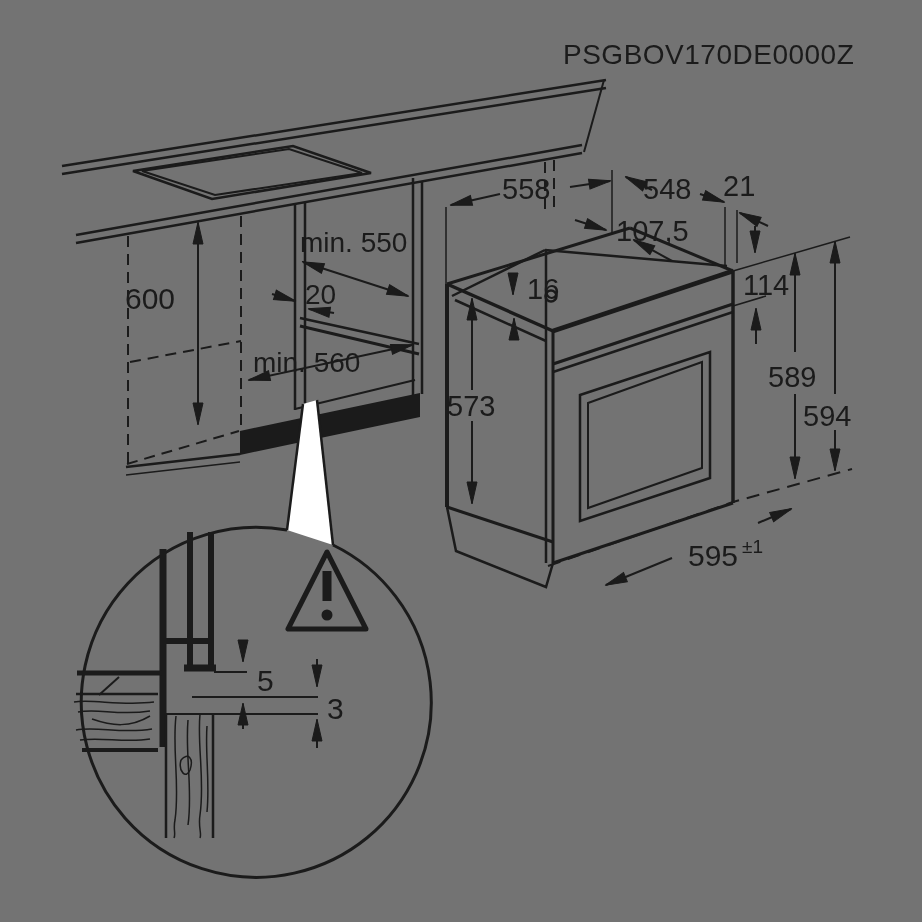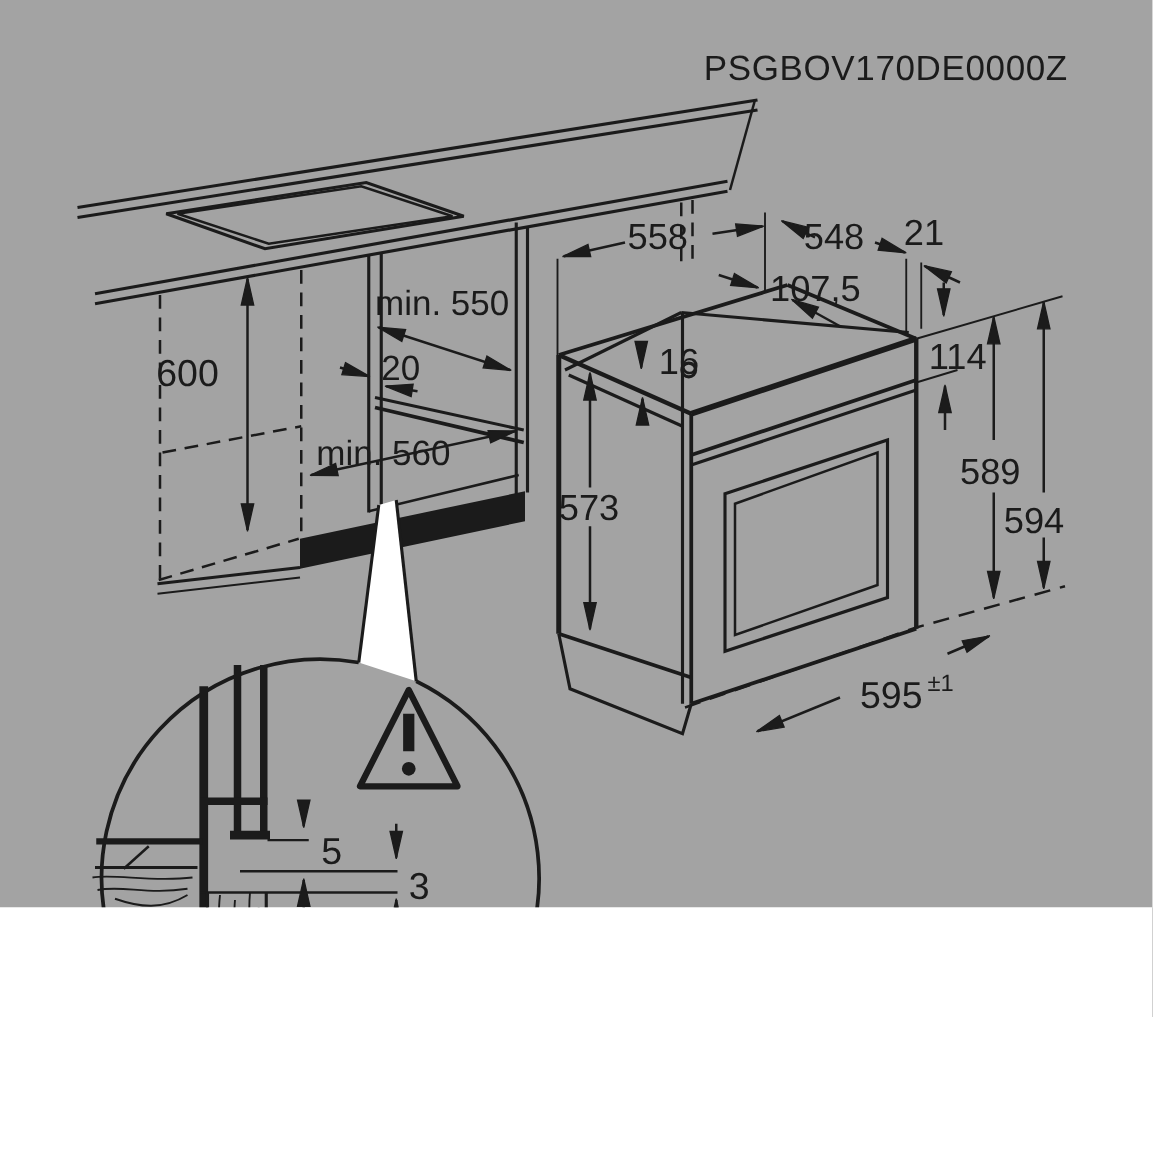--- a/index.html
+++ b/index.html
@@ -1,16 +1,16 @@
 <!DOCTYPE html>
 <html><head>
 <meta charset="utf-8">
 <style>
   html,body{margin:0;padding:0;background:#ffffff;}
-  .page{width:922px;height:726px;background:#a3a3a3;position:relative;overflow:hidden;}
+  .page{width:922px;height:922px;background:#737373;position:relative;overflow:hidden;}
   svg{display:block;}
   line,path,polyline,polygon,circle{stroke:#1b1b1b;stroke-linecap:butt;}
   .n{fill:none;}
   .f{fill:#1b1b1b;stroke:none;}
   .wh{fill:#ffffff;stroke:none;}
   .dash{stroke-dasharray:11 7;}
   .dash2{stroke-dasharray:13 8;}
   text{font-family:"Liberation Sans","DejaVu Sans",sans-serif;fill:#1b1b1b;font-size:29px;}
   .fs28{font-size:28px;}
   .fs30{font-size:30px;}

